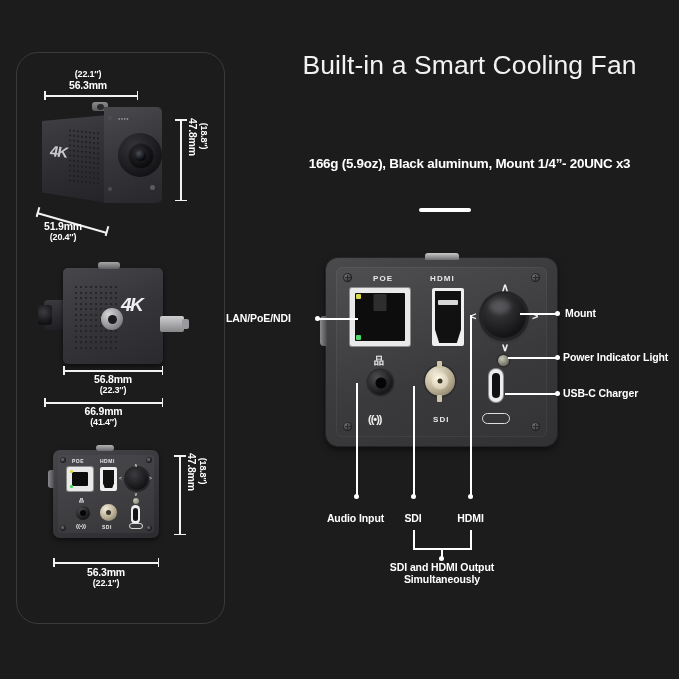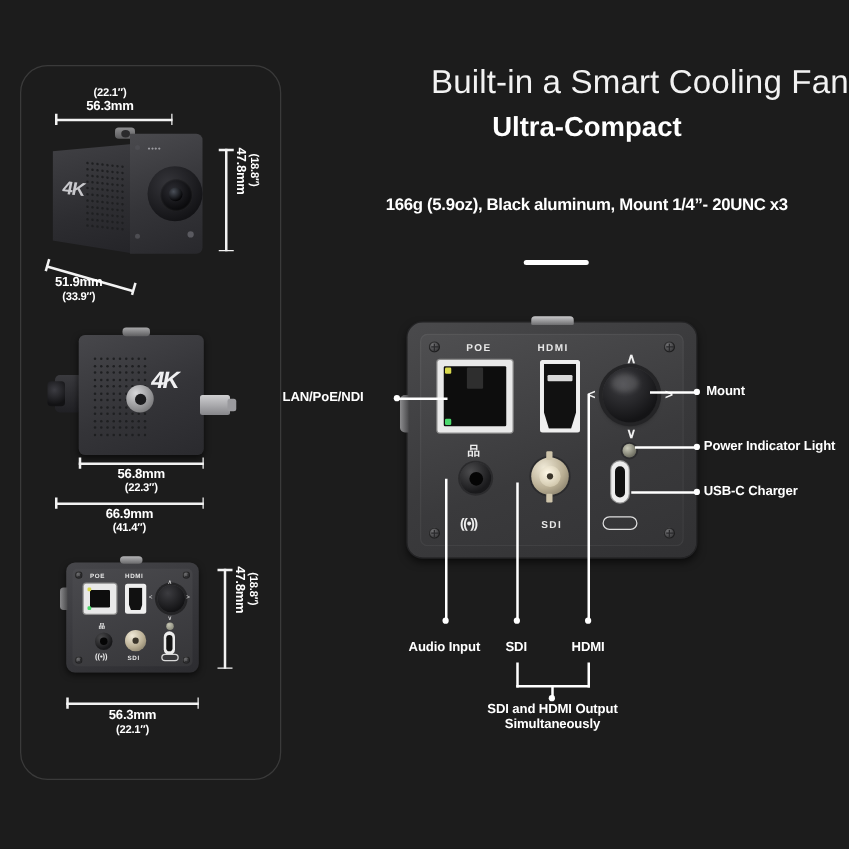--- a/index.html
+++ b/index.html
@@ -11,21 +11,21 @@
   .left-panel{position:absolute;left:16px;top:52px;width:209px;height:572px;
               border:1px solid #3a3a3a;border-radius:22px;box-sizing:border-box;}
 
   
   .dim{position:absolute;font-weight:bold;color:#fff;text-align:center;
        line-height:1.12;letter-spacing:-.2px;}
   .dimline{position:absolute;background:#f2f2f2;}
   .tick{position:absolute;background:#f2f2f2;}
 
   
-  .h1{position:absolute;left:260px;top:50px;width:419px;text-align:right;
+  .h1{position:absolute;left:260px;top:50px;width:419px;text-align:center;
       font-size:26.5px;font-weight:400;color:#f2f2f2;letter-spacing:.1px;}
   .h2{position:absolute;left:260px;top:88px;width:419px;text-align:center;
       font-size:22px;font-weight:bold;color:#fff;line-height:1.26;}
   .sub{position:absolute;left:256px;top:156px;width:427px;text-align:center;
        font-size:13.4px;font-weight:bold;color:#fff;letter-spacing:-.25px;}
   .rule{position:absolute;left:419px;top:208px;width:52px;height:4px;
         background:#fff;border-radius:2px;}
 
   
   .cam{position:absolute;}
@@ -267,21 +267,21 @@
     <div class="dim" style="left:175px;top:131px;width:58px;font-size:9px;
          transform:rotate(90deg);transform-origin:center;">(18.8″)</div>
 
     <div class="dimline" style="left:37px;top:212px;width:72px;height:1.5px;
          transform:rotate(16deg);transform-origin:left center;"></div>
     <div class="tick" style="left:37px;top:207px;width:1.5px;height:10px;
          transform:rotate(16deg);"></div>
     <div class="tick" style="left:106px;top:226px;width:1.5px;height:10px;
          transform:rotate(16deg);"></div>
     <div class="dim" style="left:24px;top:221px;width:78px;font-size:10.5px;">51.9mm</div>
-    <div class="dim" style="left:24px;top:232px;width:78px;font-size:9px;">(33.9″)</div>
+    <div class="dim" style="left:24px;top:232px;width:78px;font-size:9px;">(20.4″)</div>
   </div>
 
   <div>
 
     <div style="position:absolute;left:44px;top:300px;width:22px;height:30px;border-radius:4px;
                 background:linear-gradient(#3a3a3e,#202024);"></div>
     <div style="position:absolute;left:38px;top:305px;width:14px;height:20px;border-radius:3px;
                 background:radial-gradient(circle at 40% 35%,#3c3c42,#121214 75%);"></div>
 
     <div style="position:absolute;left:63px;top:268px;width:100px;height:96px;border-radius:5px;
@@ -495,21 +495,20 @@
 
     <div class="dimline" style="left:53px;top:562px;width:106px;height:1.5px;"></div>
     <div class="tick" style="left:53px;top:558px;width:1.5px;height:9px;"></div>
     <div class="tick" style="left:157.5px;top:558px;width:1.5px;height:9px;"></div>
     <div class="dim" style="left:53px;top:567px;width:106px;font-size:10.5px;">56.3mm</div>
     <div class="dim" style="left:53px;top:578px;width:106px;font-size:9px;">(22.1″)</div>
   </div>
 
   <div class="h1">Built-in a Smart Cooling Fan</div>
   <div class="h2">
-    <div>Ultra-Compact</div>
   </div>
   <div class="sub">166g (5.9oz), Black aluminum, Mount 1/4”- 20UNC x3</div>
   <div class="rule"></div>
 
   <div class="panel">
     <div class="toptab"></div>
     <div class="sidetab"></div>
     <div class="plate"></div>
 
     <div class="screw" style="left:17px;top:15px;"></div>

